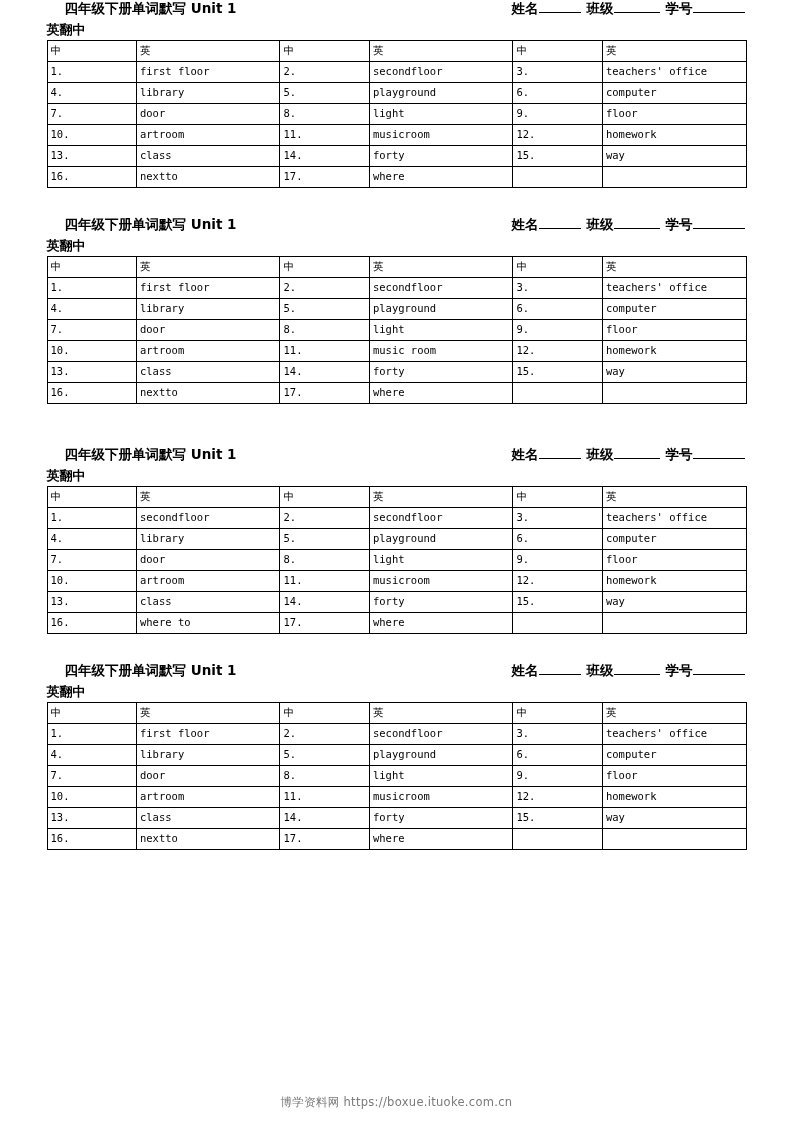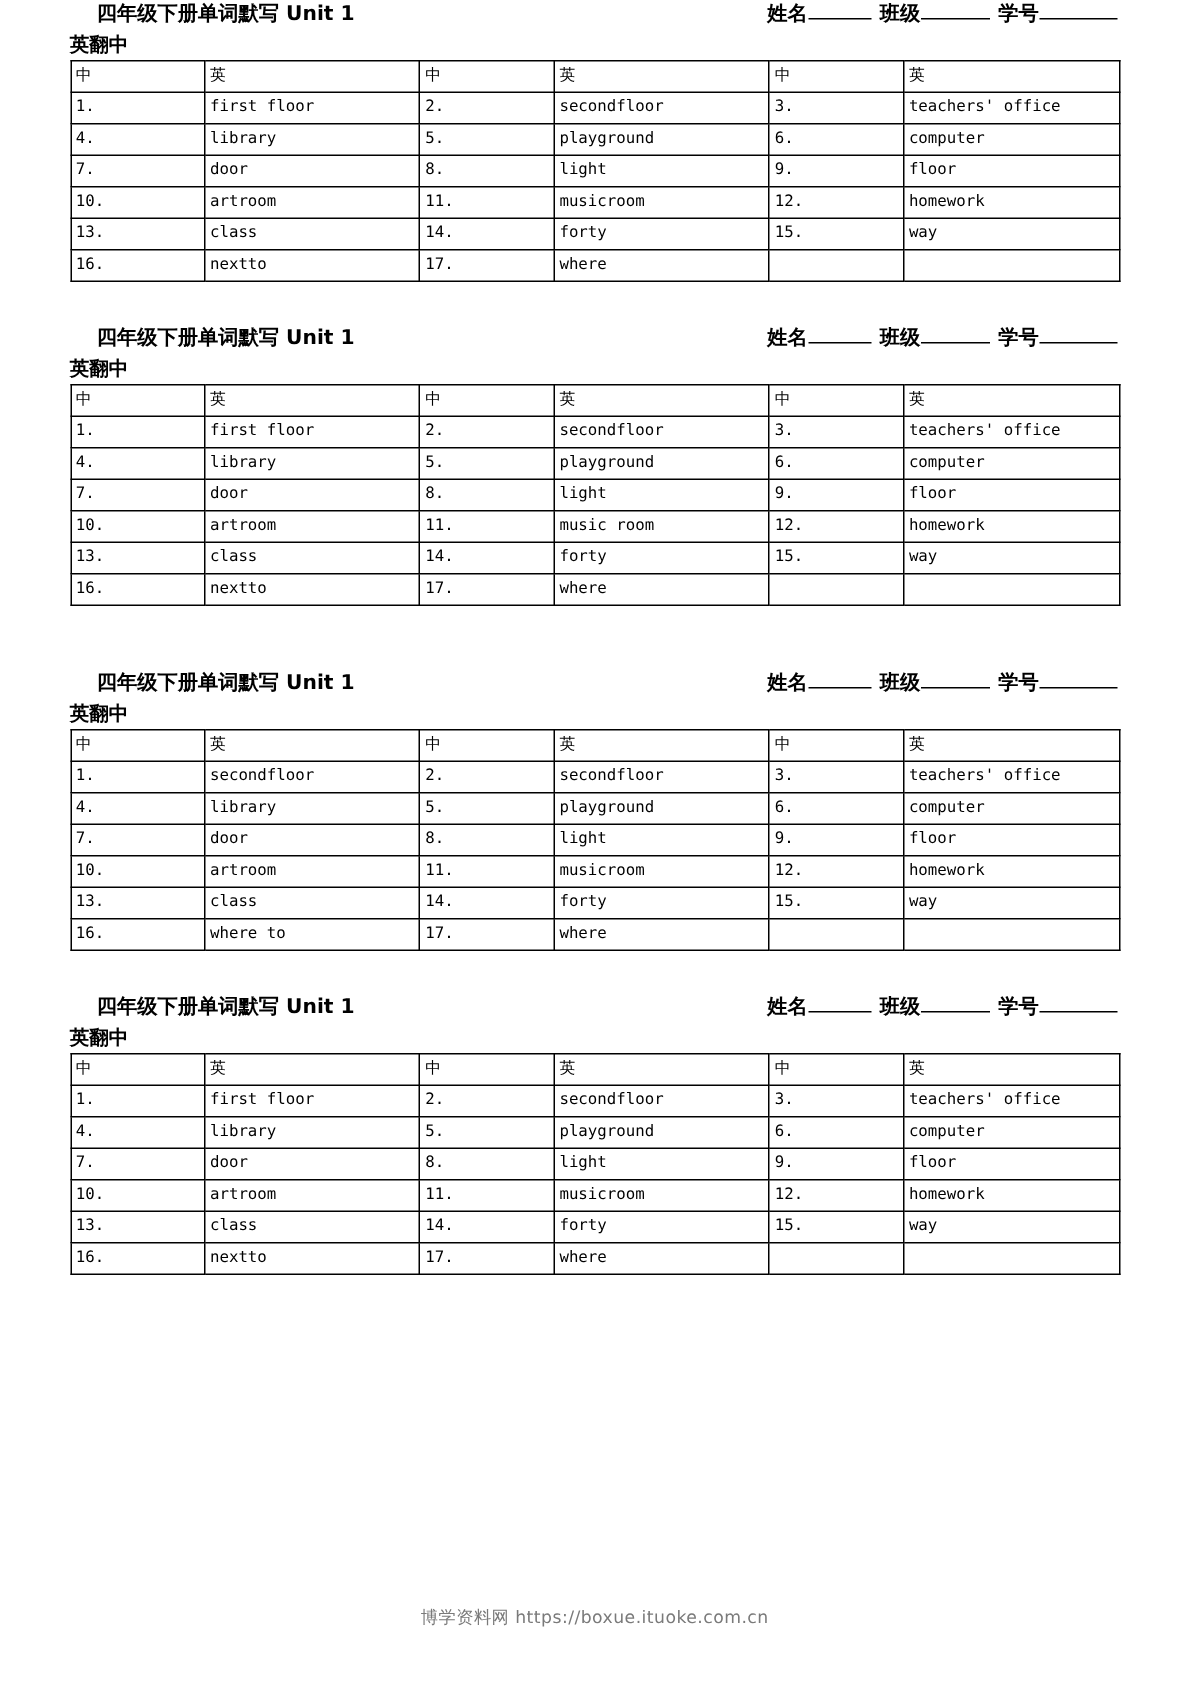--- a/index.html
+++ b/index.html
@@ -115,21 +115,21 @@
   tr.head-row td {
     font-family: "DejaVu Sans", sans-serif;
     font-size: 10.5px;
   }
   .gap-lg { height: 42px; }
   .gap-md { height: 28px; }
 
   
   .footer {
     position: absolute;
-    bottom: 36px;
+    bottom: 12px;
     left: 0;
     width: 100%;
     text-align: center;
     font-family: "DejaVu Sans", sans-serif;
     font-size: 11.5px;
     color: #7a7a7a;
     letter-spacing: 0.3px;
   }
 </style>
 </head>

